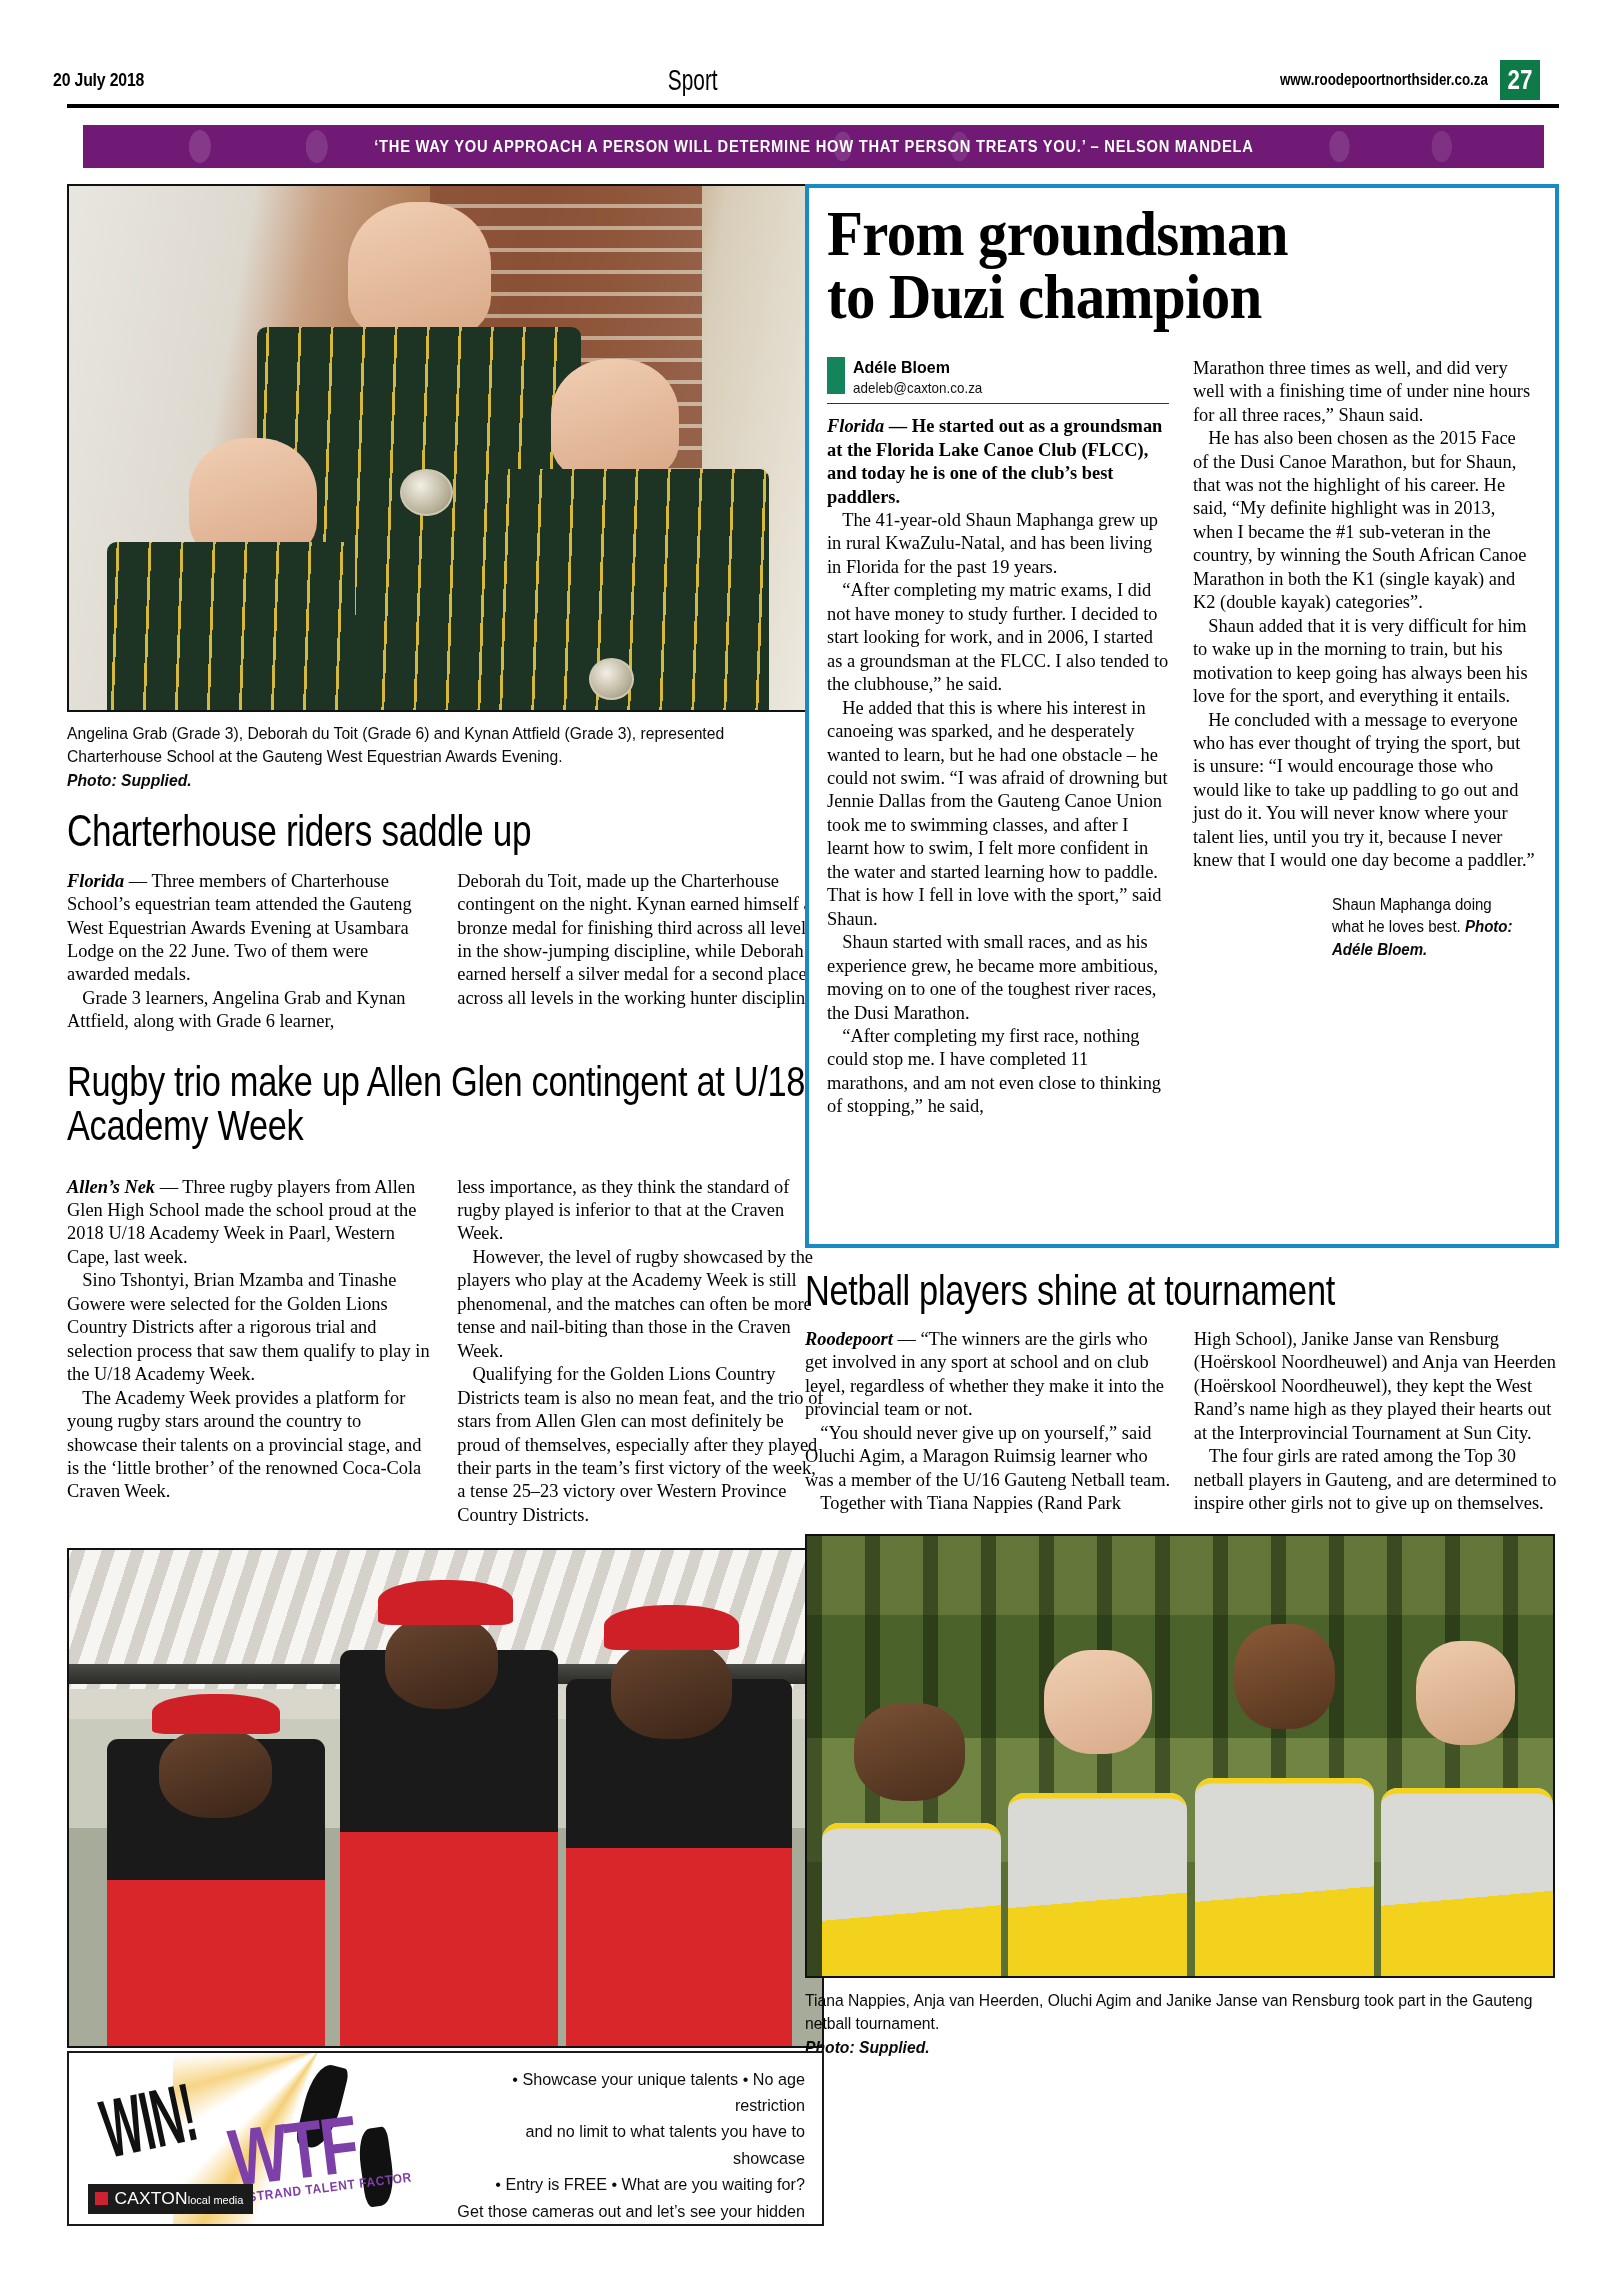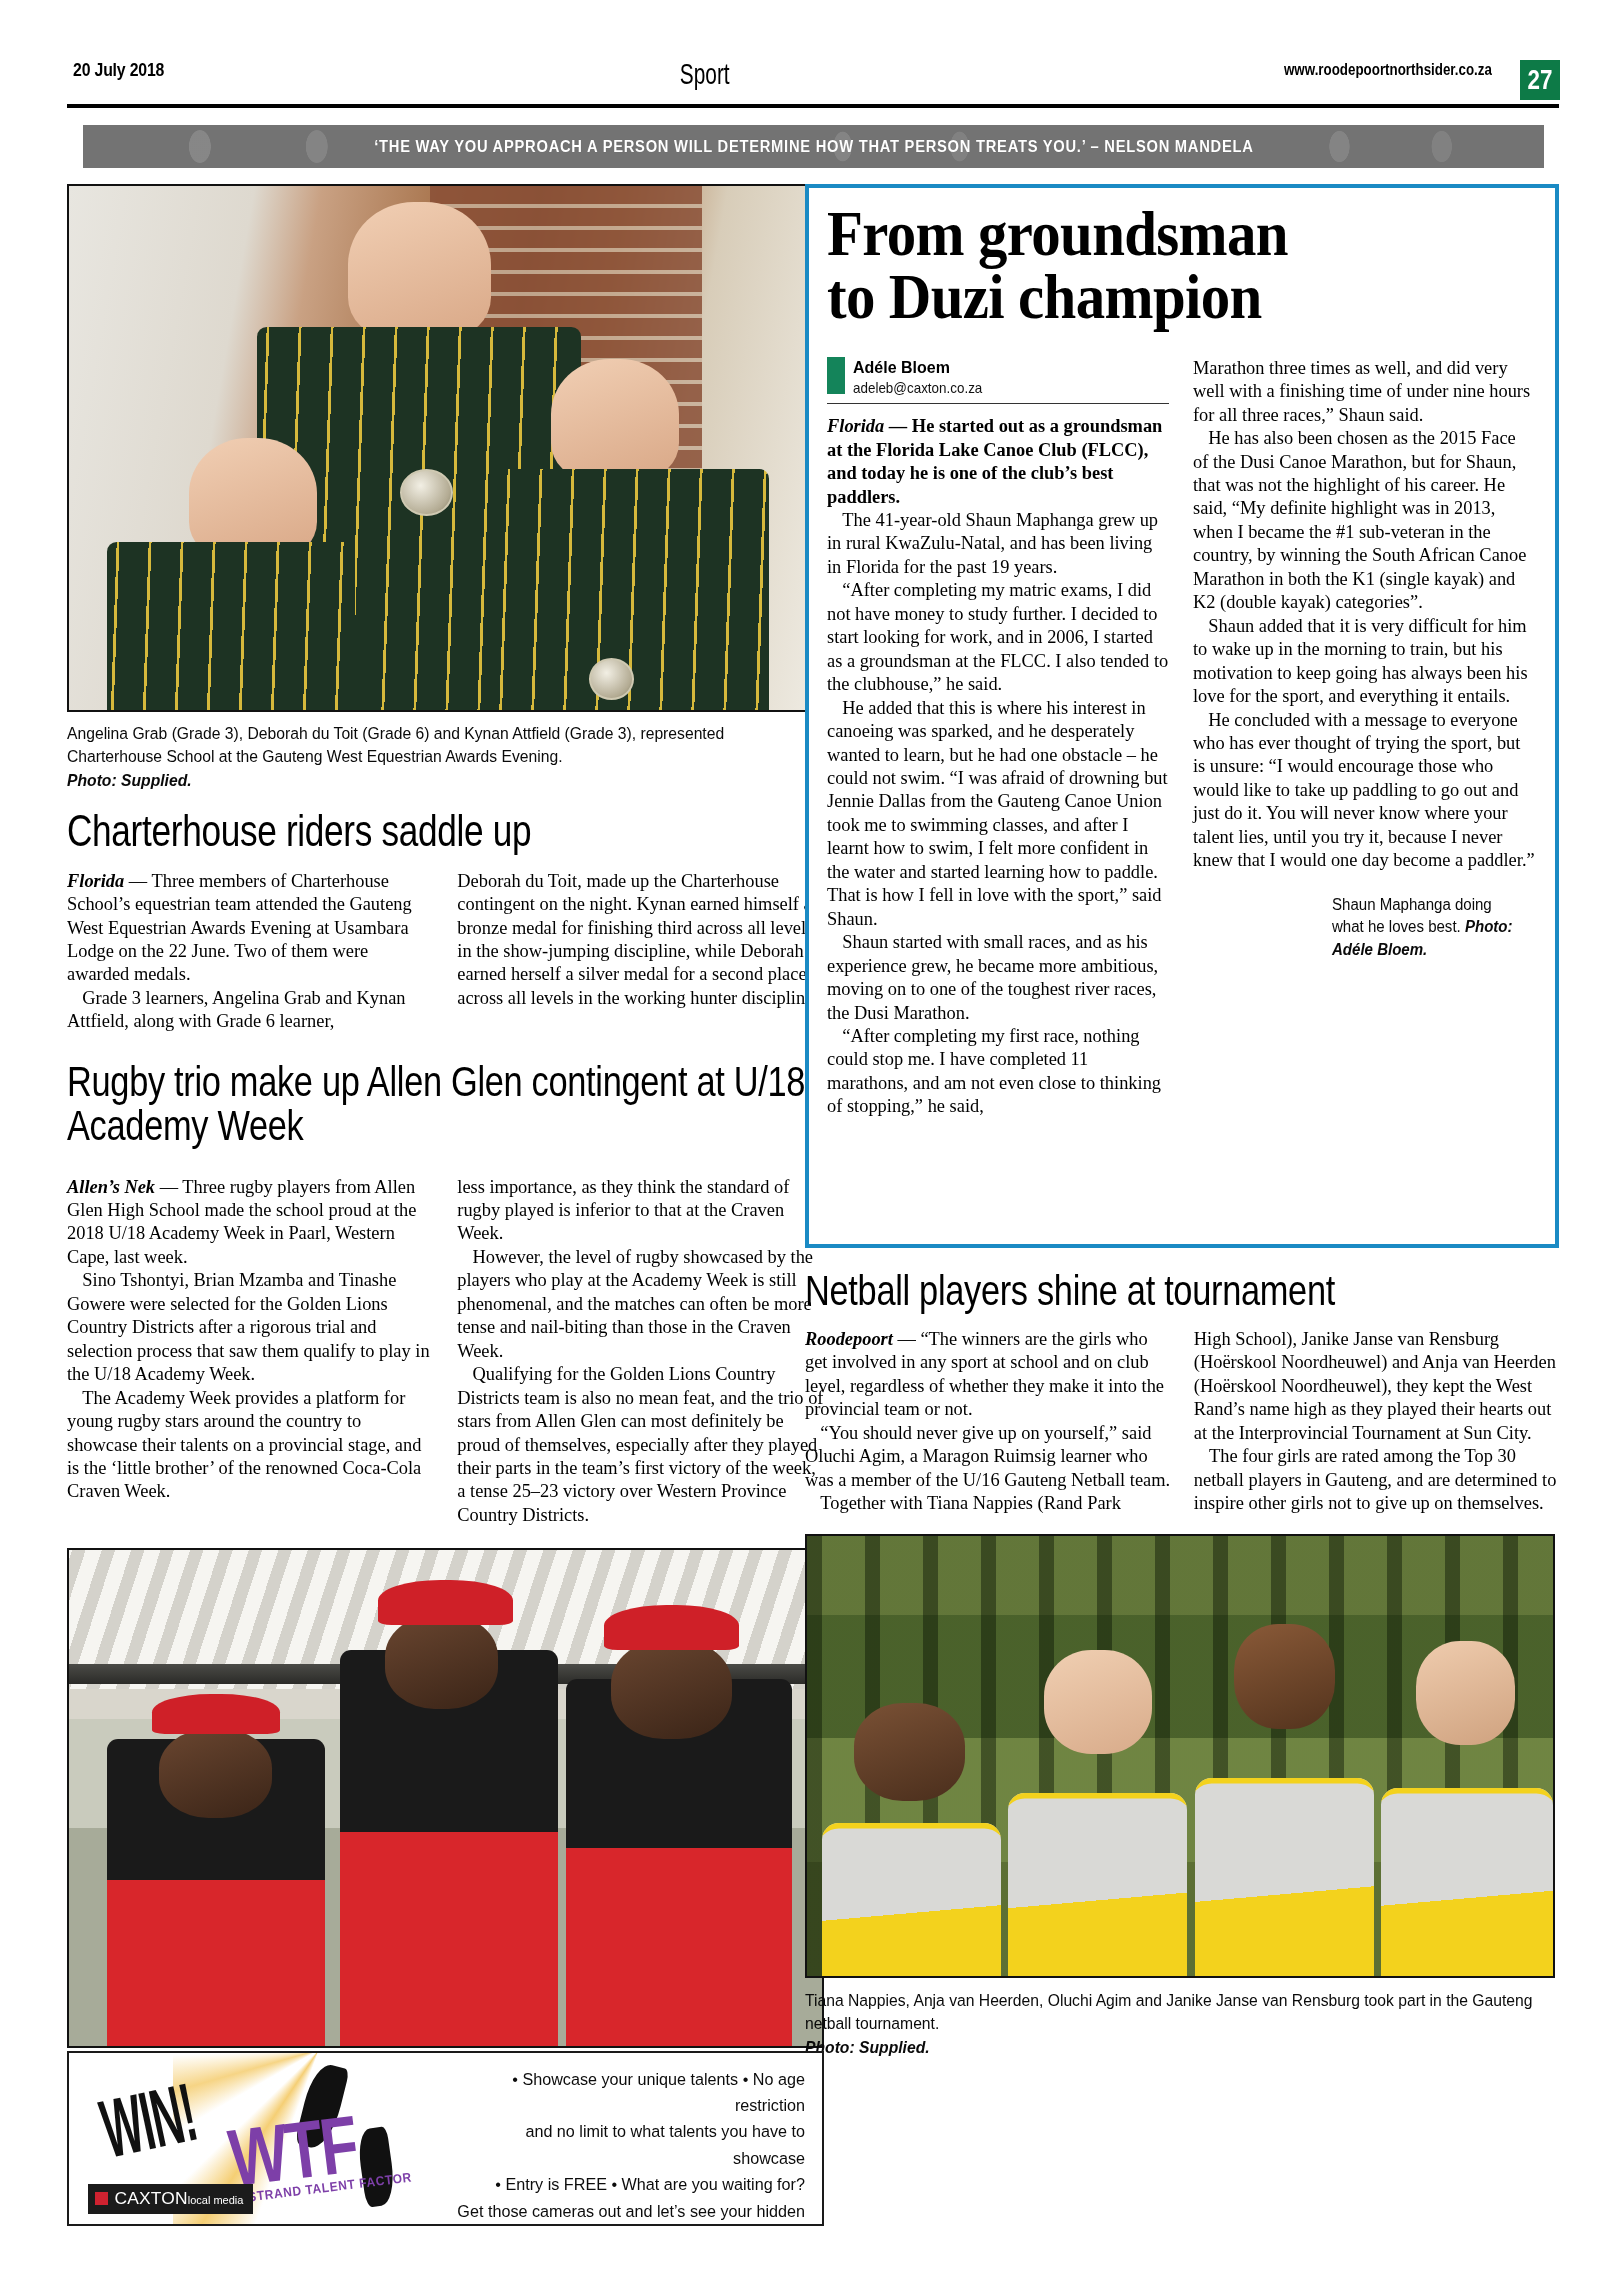--- a/index.html
+++ b/index.html
@@ -13,23 +13,23 @@
     position: relative;
     width: 1624px;
     height: 2295px;
     background: #fff;
     overflow: hidden;
   }
 
   
   .masthead {
     position: absolute;
-    left: 73px; top: 60px;
+    left: 53px; top: 60px;
     width: 1492px; height: 40px;
-    display: flex; align-items: flex-start; gap: 16px;
+    display: flex; align-items: center;
   }
   .mast-date {
     font-family: "Liberation Sans", sans-serif;
     font-weight: bold;
     font-size: 18px;
     letter-spacing: -0.2px;
     color: #000;
     flex: 0 0 auto;
     transform: scaleX(0.88);
     transform-origin: left bottom;
@@ -70,21 +70,21 @@
     left: 67px; top: 104px;
     width: 1492px; height: 3.5px;
     background: #000;
   }
 
   
   .quotebar {
     position: absolute;
     left: 83px; top: 125px;
     width: 1461px; height: 43px;
-    background: #737373;
+    background: #701a75;
     display: flex; align-items: center; justify-content: center;
     overflow: hidden;
   }
   .quotebar::before {
     content: "";
     position: absolute; inset: 0;
     background:
       radial-gradient(ellipse 28px 42px at 8% 50%, rgba(255,255,255,0.14) 38%, transparent 40%),
       radial-gradient(ellipse 28px 42px at 16% 50%, rgba(255,255,255,0.12) 38%, transparent 40%),
       radial-gradient(ellipse 23.6px 38px at 52% 50%, rgba(255,255,255,0.12) 38%, transparent 40%),

